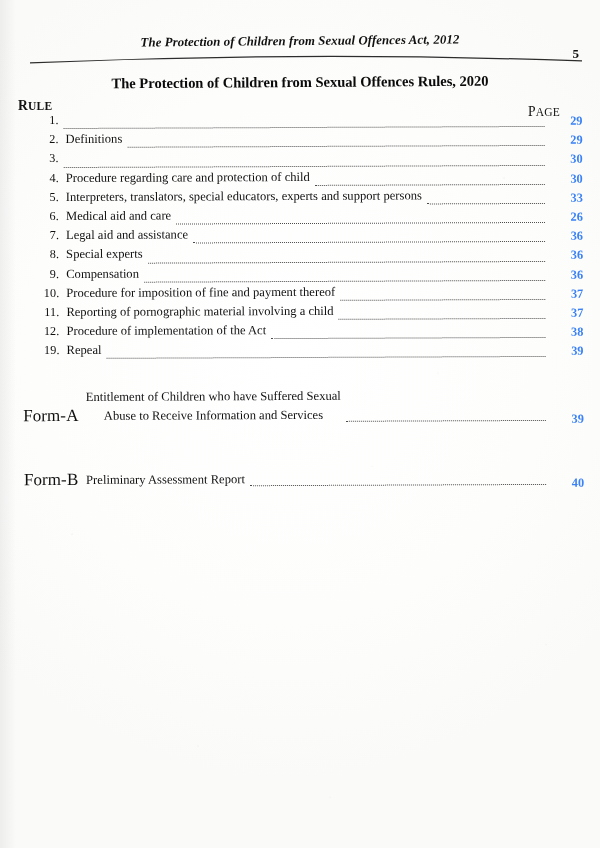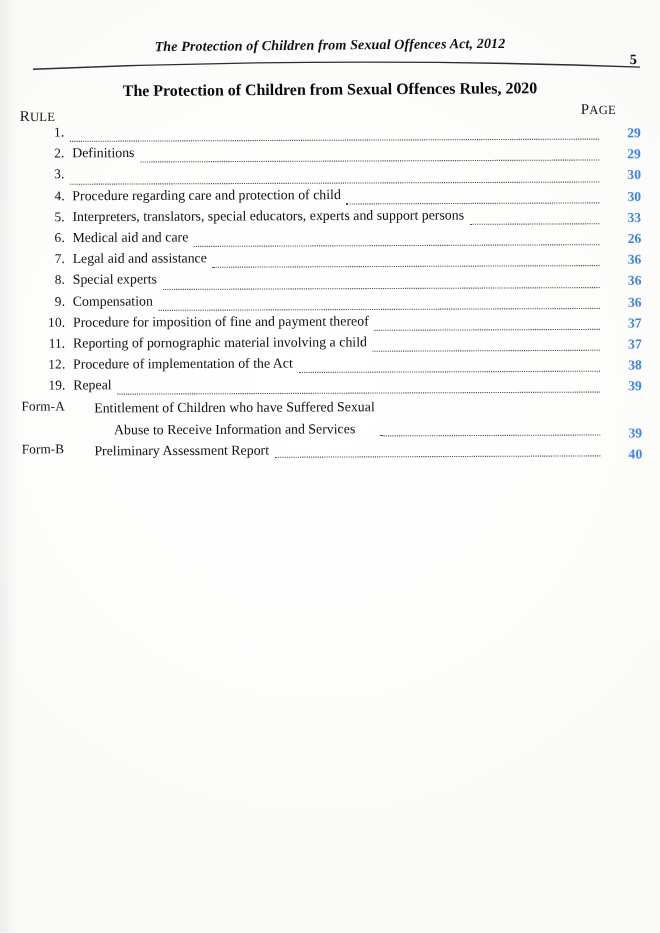--- a/index.html
+++ b/index.html
@@ -108,22 +108,22 @@
   
   .col-caption {
     position: absolute;
     font-size: 11.5px;
     color: #141414;
     letter-spacing: .2px;
   }
   .col-caption .cap-first {
     font-size: 13.6px;
   }
-  .caption-rule { left: 18px; top: 98px; }
-  .caption-page { left: 528px; top: 92px; }
+  .caption-rule { left: 18px; top: 98px; font-weight: bold; }
+  .caption-page { left: 528px; top: 104px; }
 
   
   .toc {
     position: absolute;
     left: 18px;
     top: 112px;
     width: 564px;
   }
   .toc-row {
     display: flex;
@@ -171,23 +171,24 @@
   }
 
   
   .toc-row.form-row {
     height: auto;
     align-items: flex-end;
   }
   .toc-row.form-row .toc-num {
     width: 62px;
     flex: 0 0 62px;
-    text-align: left;
-    font-size: 12px;
+    text-align: center;
+    font-size: 17px;
     align-self: flex-start;
+    margin-top: 44px;
   }
   .toc-row.form-row .toc-label {
     white-space: normal;
     padding-left: 4px;
   }
   .form-line {
     display: block;
     line-height: 19.2px;
   }
   .form-line.indent {

